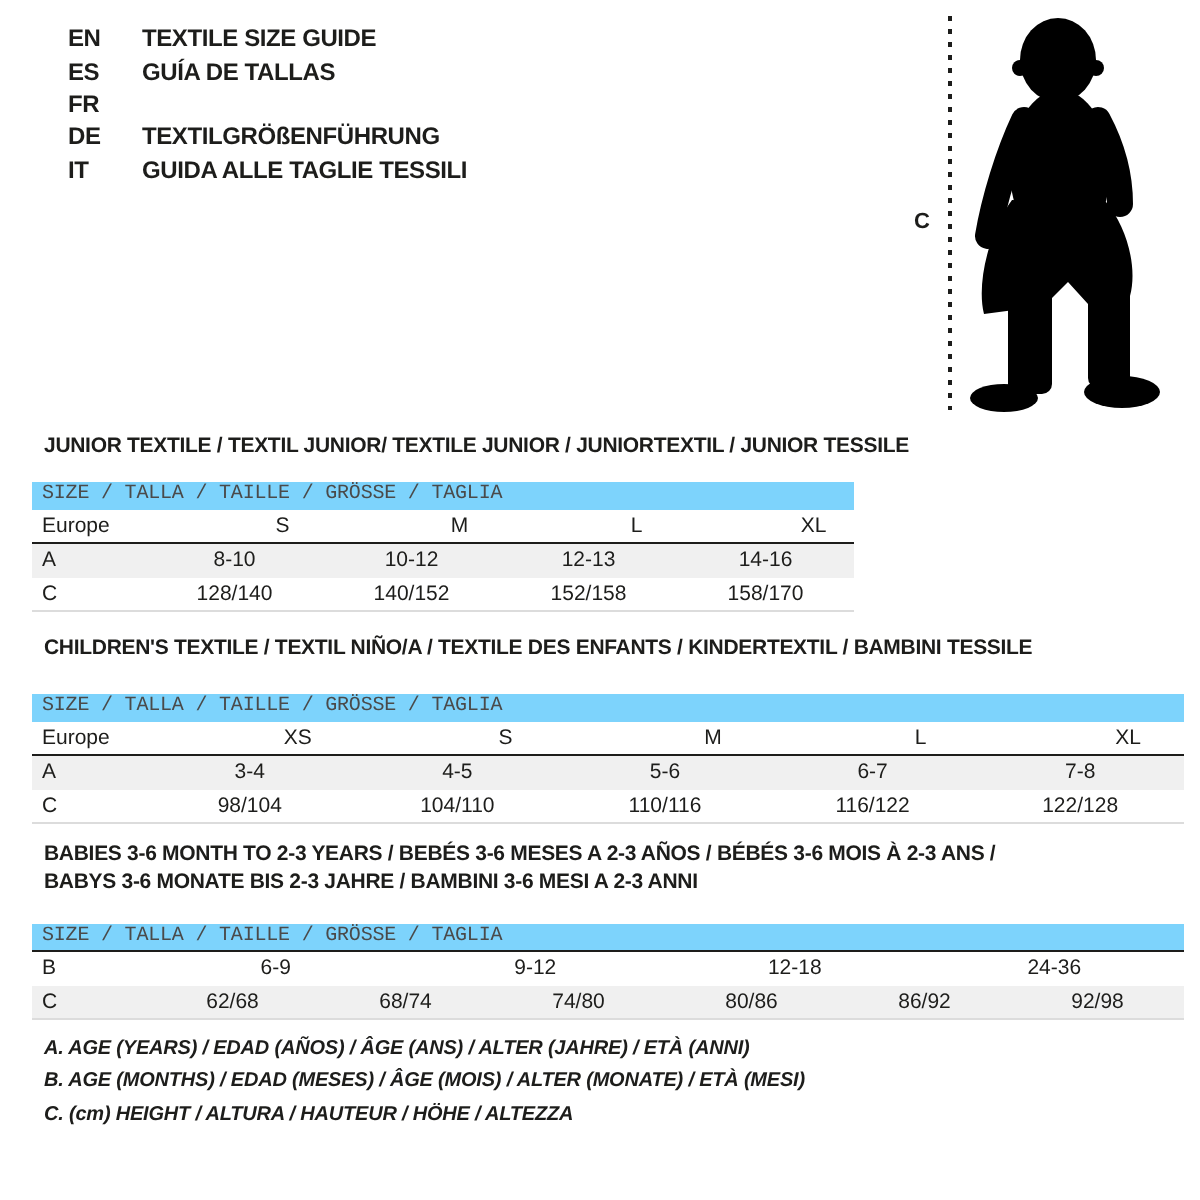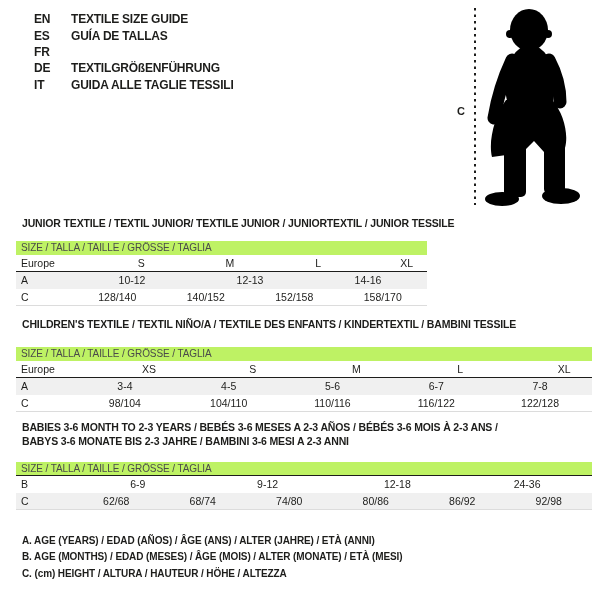--- a/index.html
+++ b/index.html
@@ -23,36 +23,36 @@
   .figure-svg { position:absolute; left:470px; top:5px; }
   .figure-c-label { position:absolute; left:457px; top:105px;
                     font-weight:bold; font-size:11px; }
 
   
   .section-heading { position:absolute; left:22px; font-weight:bold;
                      font-size:10.5px; letter-spacing:-0.15px; white-space:nowrap; }
 
   
   .size-table { position:absolute; left:16px; }
-  .size-bar { height:14px; line-height:14px; background:#bef264; color:#4a4a4a;
-              font-size:10px; padding-left:5px; letter-spacing:-0.1px; }
+  .size-bar { height:14px; line-height:14px; background:#7dd3fc; color:#4a4a4a;
+              font-size:10px; padding-left:5px; letter-spacing:-0.1px;font-family:Liberation Mono, monospace; }
   .size-bar.ruled { border-bottom:1.5px solid #1d1d1b; }
   .t-row { display:flex; height:17px; line-height:17px; font-size:10.5px; }
   .t-row.header { border-bottom:1.5px solid #1d1d1b;gap:48px; }
   .t-row.stripe { background:#f0f0f0; }
   .t-row.last { border-bottom:1px solid #dcdcdc; }
   .t-label { width:57px; padding-left:5px; }
   .t-cell { flex:1; text-align:center; }
 
   .t1 { top:241px; width:411px; }
   .t2 { top:347px; width:576px; }
   .t3 { top:462px; width:576px; }
 
   
-  .footnotes { position:absolute; left:22px; top:533px; }
+  .footnotes { position:absolute; left:22px; top:517px;font-style:italic; }
   .footnote { height:16.4px; line-height:16.4px; font-weight:bold;
               font-size:10px; letter-spacing:-0.1px; white-space:nowrap; }
 </style>
 </head>
 <body>
 
 <div class="lang-header">
   <div class="lang-row">
     <span class="lang-code">EN</span>
     <span class="lang-title">TEXTILE SIZE GUIDE</span>
@@ -98,20 +98,21 @@
   <div class="size-bar">SIZE / TALLA / TAILLE / GRÖSSE / TAGLIA</div>
   <div class="t-row header">
     <span class="t-label">Europe</span>
     <span class="t-cell">S</span>
     <span class="t-cell">M</span>
     <span class="t-cell">L</span>
     <span class="t-cell">XL</span>
   </div>
   <div class="t-row stripe">
     <span class="t-label">A</span>
+    <span class="t-cell">8-10</span>
     <span class="t-cell">10-12</span>
     <span class="t-cell">12-13</span>
     <span class="t-cell">14-16</span>
   </div>
   <div class="t-row last">
     <span class="t-label">C</span>
     <span class="t-cell">128/140</span>
     <span class="t-cell">140/152</span>
     <span class="t-cell">152/158</span>
     <span class="t-cell">158/170</span>

